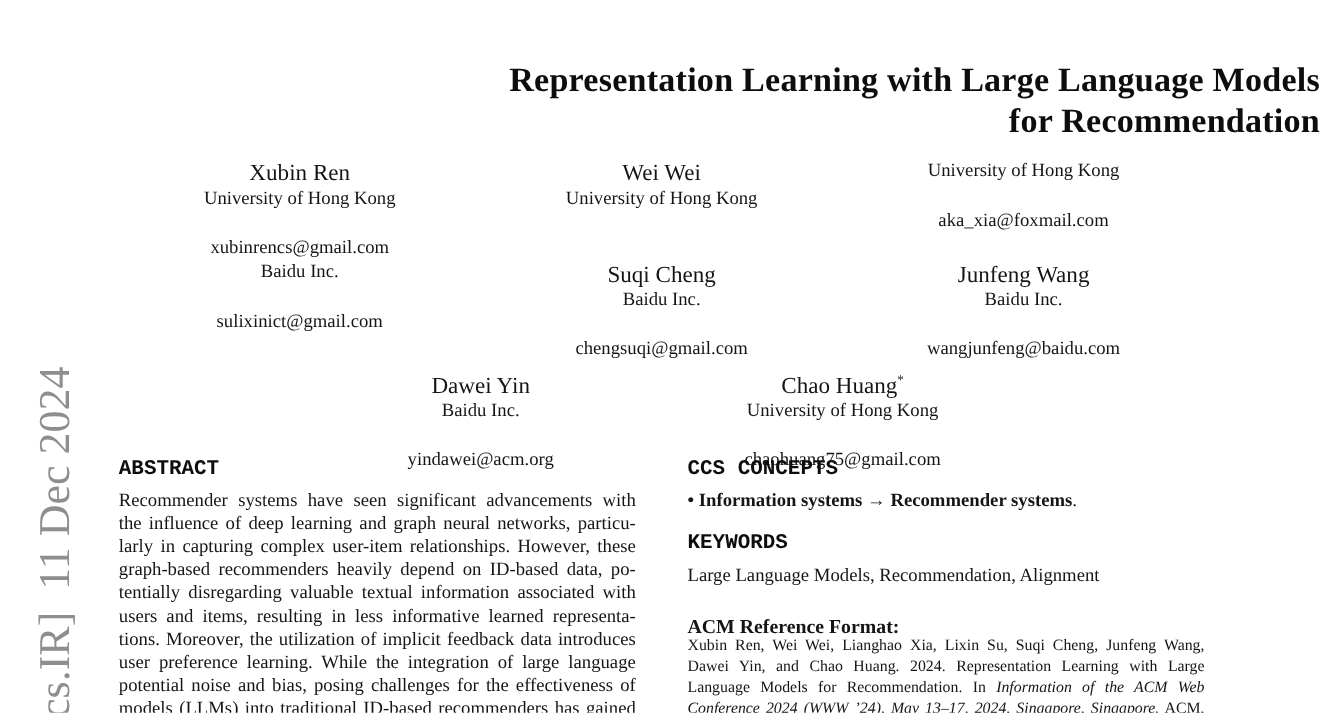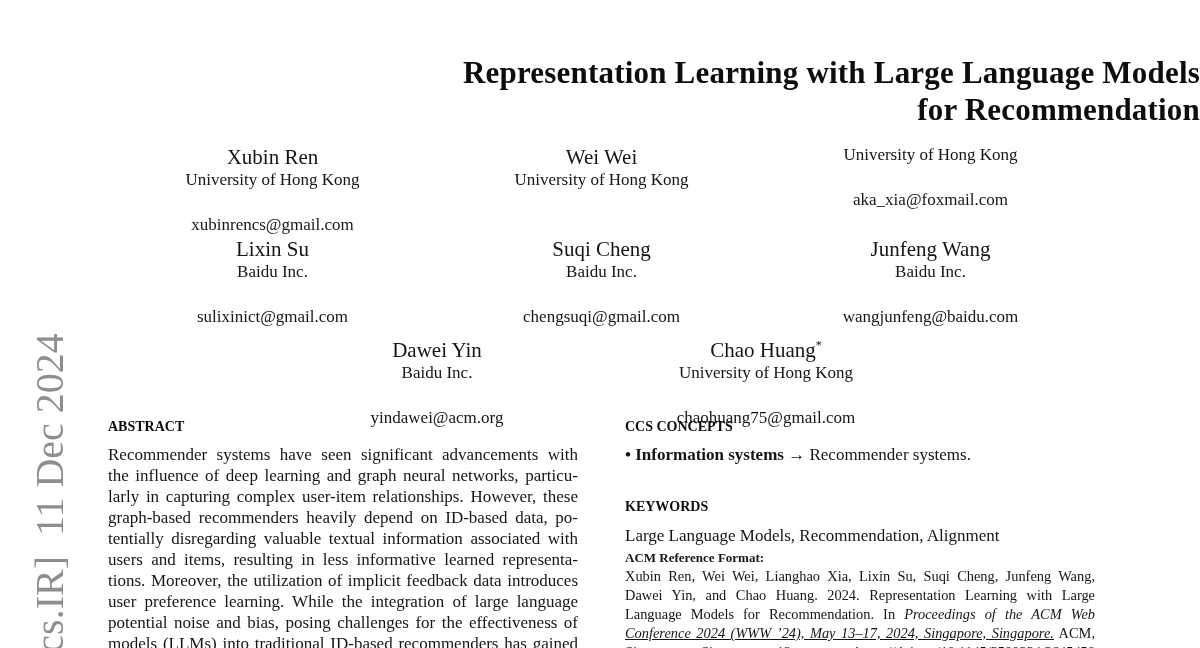--- a/index.html
+++ b/index.html
@@ -24,27 +24,27 @@
   #authors-row-2 { top:237px; }
   #authors-row-3 { top:338px; justify-content:center; }
   .author { width:329px; text-align:center; }
   .author .name  { font-size:21px; line-height:25px; }
   .author .affil { font-size:17px; line-height:20px; }
   .author .email { font-size:17px; line-height:20px;margin-top:25px; }
   sup.mark { font-size:12px; line-height:0; }
   .col { width:470px; }
   #col-left  { left:108px; top:415px; }
   #col-right { left:625px; top:415px; }
-  .sec-h { margin:0; font-size:14px; line-height:23px; font-weight:bold; color:#0d0d0d; }
+  .sec-h { margin:0; font-size:19px; line-height:23px; font-weight:bold; color:#0d0d0d;font-family:Liberation Mono, monospace; }
   .abstract-lines { margin-top:6px; font-size:17px; line-height:21px; }
   .jline { text-align:justify; text-align-last:justify; }
   .ccs-line { margin-top:7px; font-size:17px; line-height:20px; }
-  #keywords-heading { margin-top:30px; }
+  #keywords-heading { margin-top:17px; }
   .kw-line { margin-top:8px; font-size:17px; line-height:20px; }
-  .ref-h { margin-top:3px; font-size:13px; line-height:18px; font-weight:bold; }
+  .ref-h { margin-top:27px; font-size:18px; line-height:18px; font-weight:bold; }
   .ref-lines { font-size:14.4px; line-height:19px; }
   .ref-lines .jline span { }
 </style>
 </head>
 <body>
 
 <div id="arxiv-banner" class="abs">[cs.IR]  11 Dec 2024</div>
 
 <div id="title" class="abs">
   <div>Representation Learning with Large Language Models</div>
@@ -62,21 +62,20 @@
     <div class="affil">University of Hong Kong</div>
   </div>
   <div class="author">
     <div class="affil">University of Hong Kong</div>
     <div class="email">aka_xia@foxmail.com</div>
   </div>
 </div>
 
 <div id="authors-row-2" class="abs authors-row">
   <div class="author">
-    <div class="name"><span>Lixin Su</span><sup class="mark"></sup></div>
     <div class="affil">Baidu Inc.</div>
     <div class="email">sulixinict@gmail.com</div>
   </div>
   <div class="author">
     <div class="name"><span>Suqi Cheng</span><sup class="mark"></sup></div>
     <div class="affil">Baidu Inc.</div>
     <div class="email">chengsuqi@gmail.com</div>
   </div>
   <div class="author">
     <div class="name"><span>Junfeng Wang</span><sup class="mark"></sup></div>
@@ -109,26 +108,26 @@
     <div class="jline">users and items, resulting in less informative learned representa-</div>
     <div class="jline">tions. Moreover, the utilization of implicit feedback data introduces</div>
     <div class="jline">user preference learning. While the integration of large language</div>
     <div class="jline">potential noise and bias, posing challenges for the effectiveness of</div>
     <div class="jline">models (LLMs) into traditional ID-based recommenders has gained</div>
   </div>
 </div>
 
 <div id="col-right" class="abs col">
   <h2 class="sec-h">CCS CONCEPTS</h2>
-  <div class="ccs-line"><span style="font-weight: bold;">• </span><span style="font-weight: bold;">Information systems</span><span> → </span><span style="font-weight: normal;">Recommender systems</span><span>.</span></div>
+  <div class="ccs-line"><span style="font-weight: bold;">• </span><span style="font-weight: bold;">Information systems</span><span> → </span><span style="font-weight: bold;">Recommender systems</span><span>.</span></div>
 
   <h2 id="keywords-heading" class="sec-h">KEYWORDS</h2>
   <div class="kw-line">Large Language Models, Recommendation, Alignment</div>
 
   <div class="ref-h">ACM Reference Format:</div>
   <div class="ref-lines">
     <div class="jline"><span>Xubin Ren, Wei Wei, Lianghao Xia, Lixin Su, Suqi Cheng, Junfeng Wang,</span></div>
     <div class="jline"><span>Dawei Yin, and Chao Huang. 2024. Representation Learning with Large</span></div>
-    <div class="jline"><span>Language Models for Recommendation. In </span><span style="font-style: italic;">Proceedings of the ACM Web</span></div>
+    <div class="jline"><span>Language Models for Recommendation. In </span><span style="font-style: italic;">Information of the ACM Web</span></div>
     <div class="jline"><span style="font-style: italic; text-decoration: underline;">Conference 2024 (WWW ’24), May 13–17, 2024, Singapore, Singapore.</span><span> ACM,</span></div>
     <div class="jline"><span>Singapore, Singapore, 12 pages. https://doi.org/10.1145/3589334.3645458</span></div>
   </div>
 </div>
 
 </body></html>

